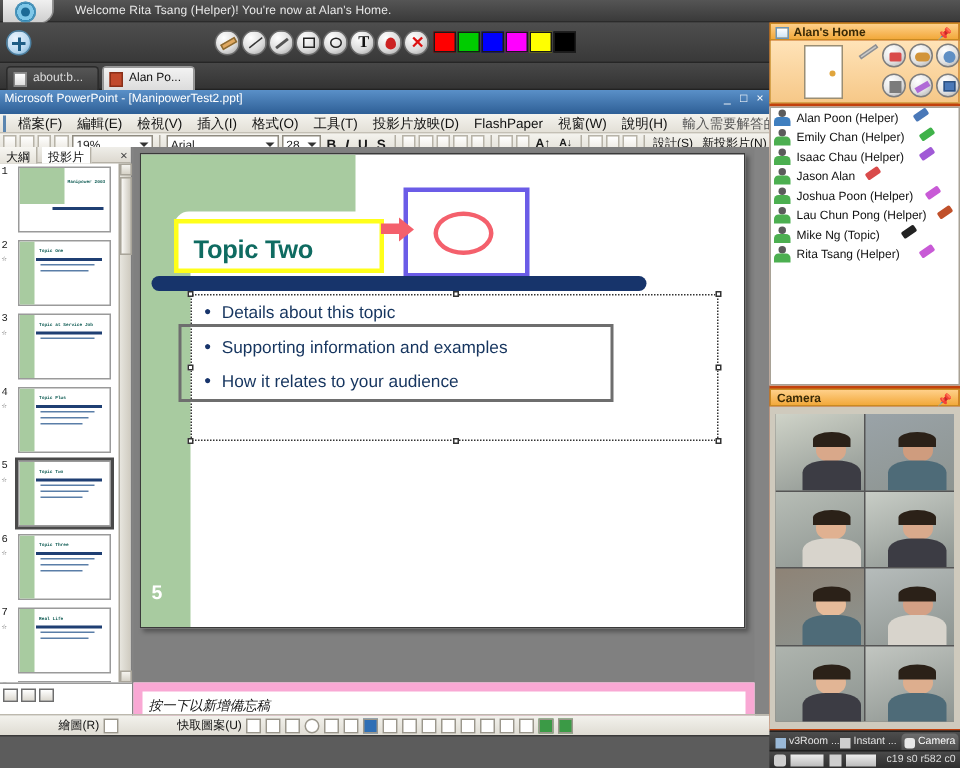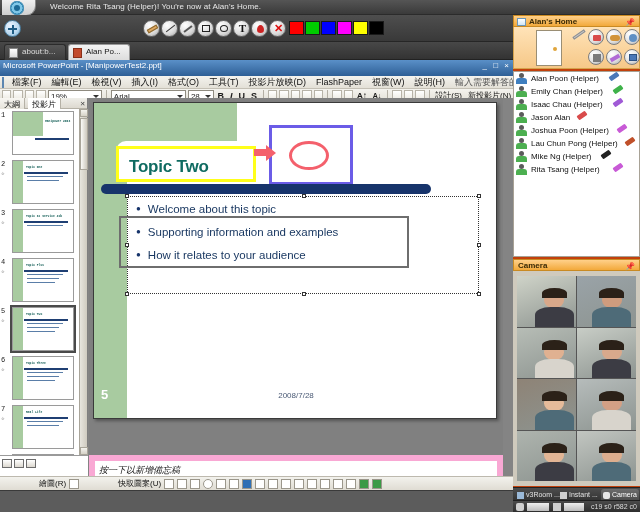--- a/index.html
+++ b/index.html
@@ -432,29 +432,28 @@
 
           <div class="sl-bodybox">
             <span class="handle" style="left:-3px;top:-3px"></span>
             <span class="handle" style="left:174px;top:-3px"></span>
             <span class="handle" style="right:-3px;top:-3px"></span>
             <span class="handle" style="left:-3px;top:46px"></span>
             <span class="handle" style="right:-3px;top:46px"></span>
             <span class="handle" style="left:-3px;bottom:-3px"></span>
             <span class="handle" style="left:174px;bottom:-3px"></span>
             <span class="handle" style="right:-3px;bottom:-3px"></span>
-            <div class="bullet-row" style="top:6px">Welcome about this topic</div>
+            <div class="bullet-row" style="top:6px">Details about this topic</div>
             <div class="bullet-row" style="top:29px">Supporting information and examples</div>
             <div class="bullet-row" style="top:52px">How it relates to your audience</div>
           </div>
 
           <div class="sl-grayframe"></div>
 
           <div class="sl-num">5</div>
-          <div class="sl-date">2008/7/28</div>
         </div>
       </div>
 
       <div class="notes-left">
         <div class="view-btns">
           <i></i>
           <i></i>
           <i></i>
         </div>
       </div>
@@ -542,21 +541,21 @@
             <span class="head"></span>
             <span class="body" style="background:#4caf50"></span>
           </span><span>Joshua Poon (Helper)</span><span class="utool" style="background: rgb(200, 90, 214); left: 103px;"></span></div>
         <div class="urow"><span class="uava">
             <span class="head"></span>
             <span class="body" style="background:#4caf50"></span>
           </span><span>Lau Chun Pong (Helper)</span><span class="utool" style="background: rgb(192, 80, 42); left: 111.1px;"></span></div>
         <div class="urow"><span class="uava">
             <span class="head"></span>
             <span class="body" style="background:#4caf50"></span>
-          </span><span>Mike Ng (Helper)</span><span class="utool" style="background: rgb(34, 34, 34); left: 86.8px;"></span></div>
+          </span><span>Mike Ng (Topic)</span><span class="utool" style="background: rgb(34, 34, 34); left: 86.8px;"></span></div>
         <div class="urow"><span class="uava">
             <span class="head"></span>
             <span class="body" style="background:#4caf50"></span>
           </span><span>Rita Tsang (Helper)</span><span class="utool" style="background: rgb(200, 90, 214); left: 98.95px;"></span></div>
       </div>
 
     <div class="cam-head">
       <span>Camera</span>
       <span class="pin">📌</span>
     </div>

